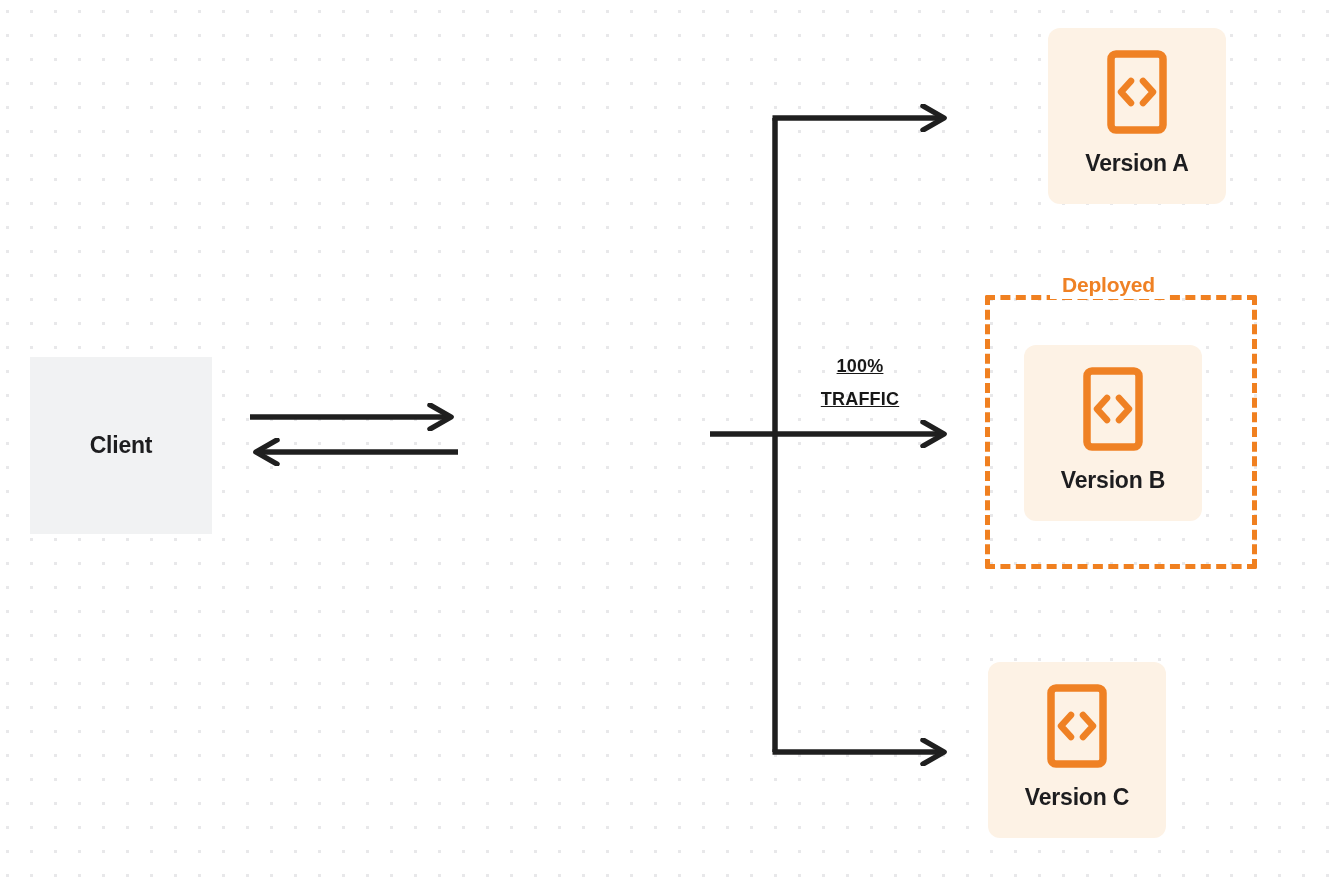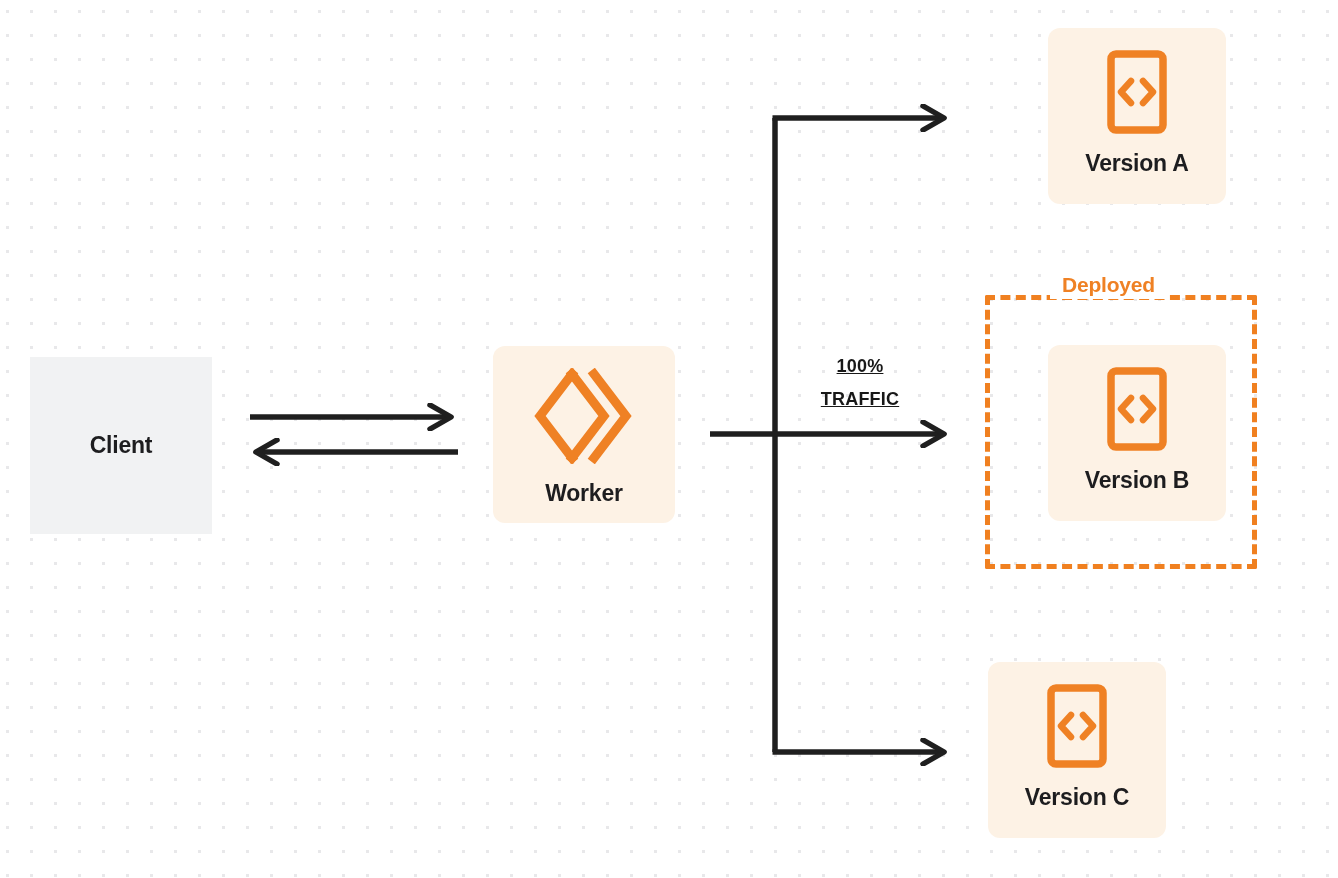--- a/index.html
+++ b/index.html
@@ -86,21 +86,21 @@
   .version-node .code-icon {
     width: 62px;
     height: 84px;
     display: block;
   }
   .version-node .node-label {
     margin-top: 16px;
   }
 
   #version-a-node { left: 1032px; top: 28px; }
-  #version-b-node { left: 1032px; top: 345px; }
+  #version-b-node { left: 1008px; top: 345px; }
   #version-c-node { left: 972px; top: 662px; }
 
   
   #deployed-group {
     position: absolute;
     left: 985px;
     top: 295px;
     width: 272px;
     height: 274px;
     box-sizing: border-box;
@@ -173,32 +173,20 @@
 
   <div id="traffic-label">
     <div>100%</div>
     <div>TRAFFIC</div>
   </div>
 
   <div id="client-node" class="node">
     <span class="node-label">Client</span>
   </div>
 
-  <div id="worker-node" class="node">
-    <span>
-      <svg class="worker-logo" viewBox="0 0 104 96" xmlns="http://www.w3.org/2000/svg">
-
-        <path d="M40 6 L8 48 L40 90" fill="none" stroke="#ef8124" stroke-width="9" stroke-linecap="square" stroke-linejoin="miter"></path>
-        <path d="M40 6 L72 48 L40 90" fill="none" stroke="#ef8124" stroke-width="9" stroke-linecap="square" stroke-linejoin="miter"></path>
-
-        <path d="M62 6 L94 48 L62 90" fill="none" stroke="#ef8124" stroke-width="9" stroke-linecap="square" stroke-linejoin="miter"></path>
-      </svg>
-    </span>
-    <span class="node-label">Worker</span>
-  </div>
 
   <div id="deployed-group"></div>
   <div id="deployed-label">Deployed</div>
 
   <div id="version-a-node" class="node version-node">
     <span>
       <svg class="code-icon" viewBox="0 0 62 84" xmlns="http://www.w3.org/2000/svg">
         <rect x="5" y="4" width="52" height="76" rx="5" ry="5" fill="none" stroke="#ef8124" stroke-width="7.5"></rect>
         <path d="M25 31 L15 42 L25 53" fill="none" stroke="#ef8124" stroke-width="6.5" stroke-linecap="round" stroke-linejoin="round"></path>
         <path d="M37 31 L47 42 L37 53" fill="none" stroke="#ef8124" stroke-width="6.5" stroke-linecap="round" stroke-linejoin="round"></path>

